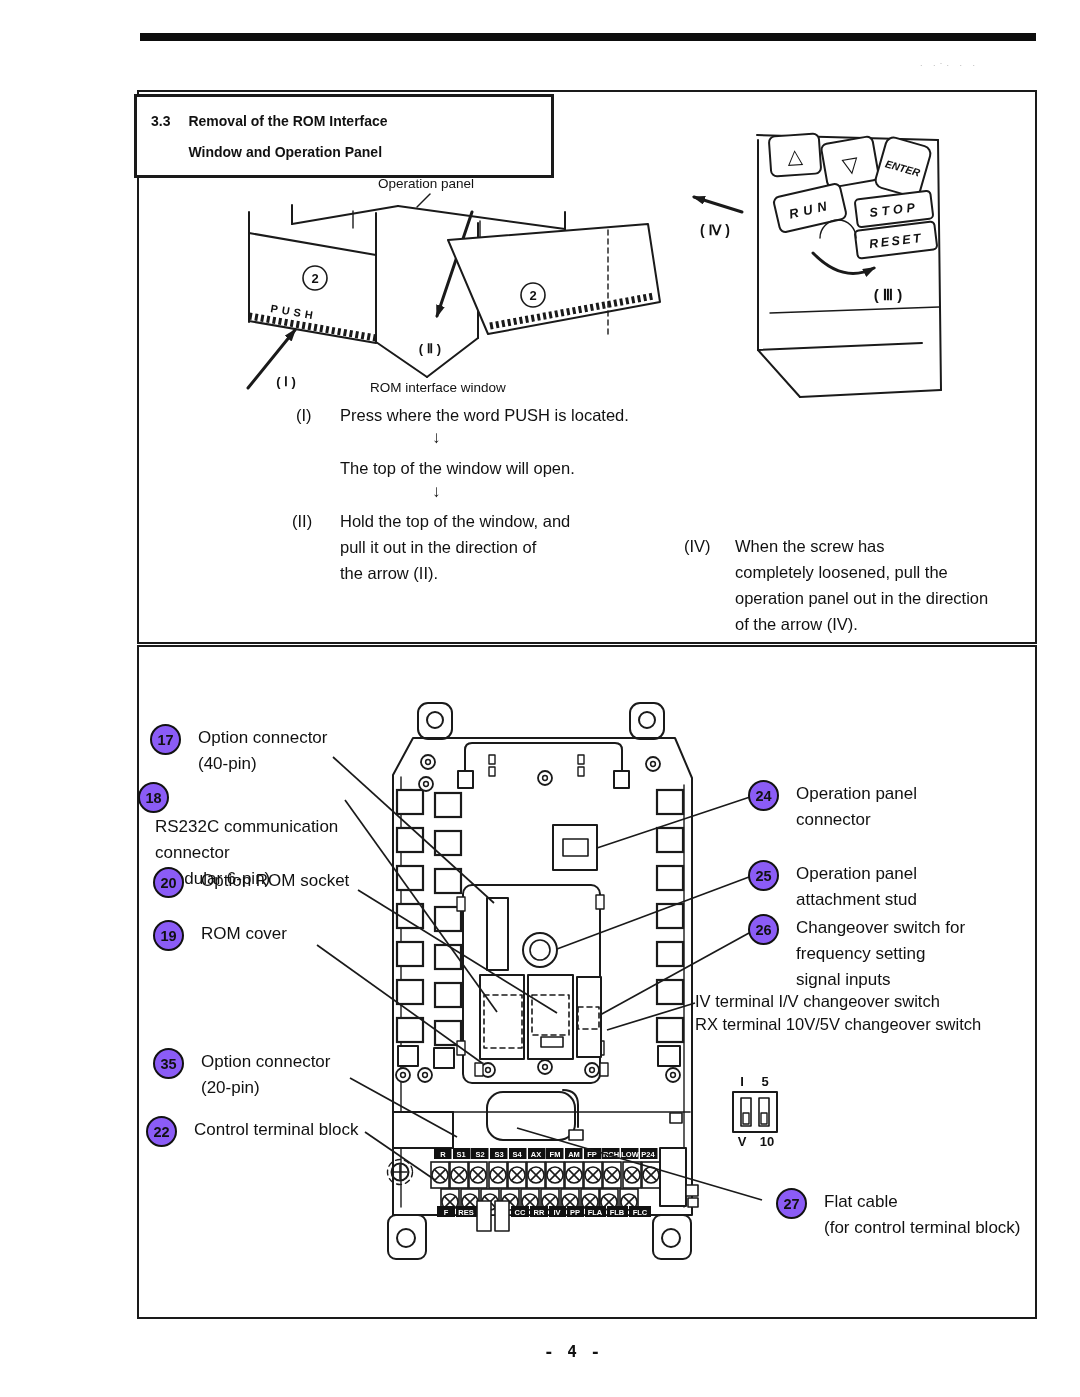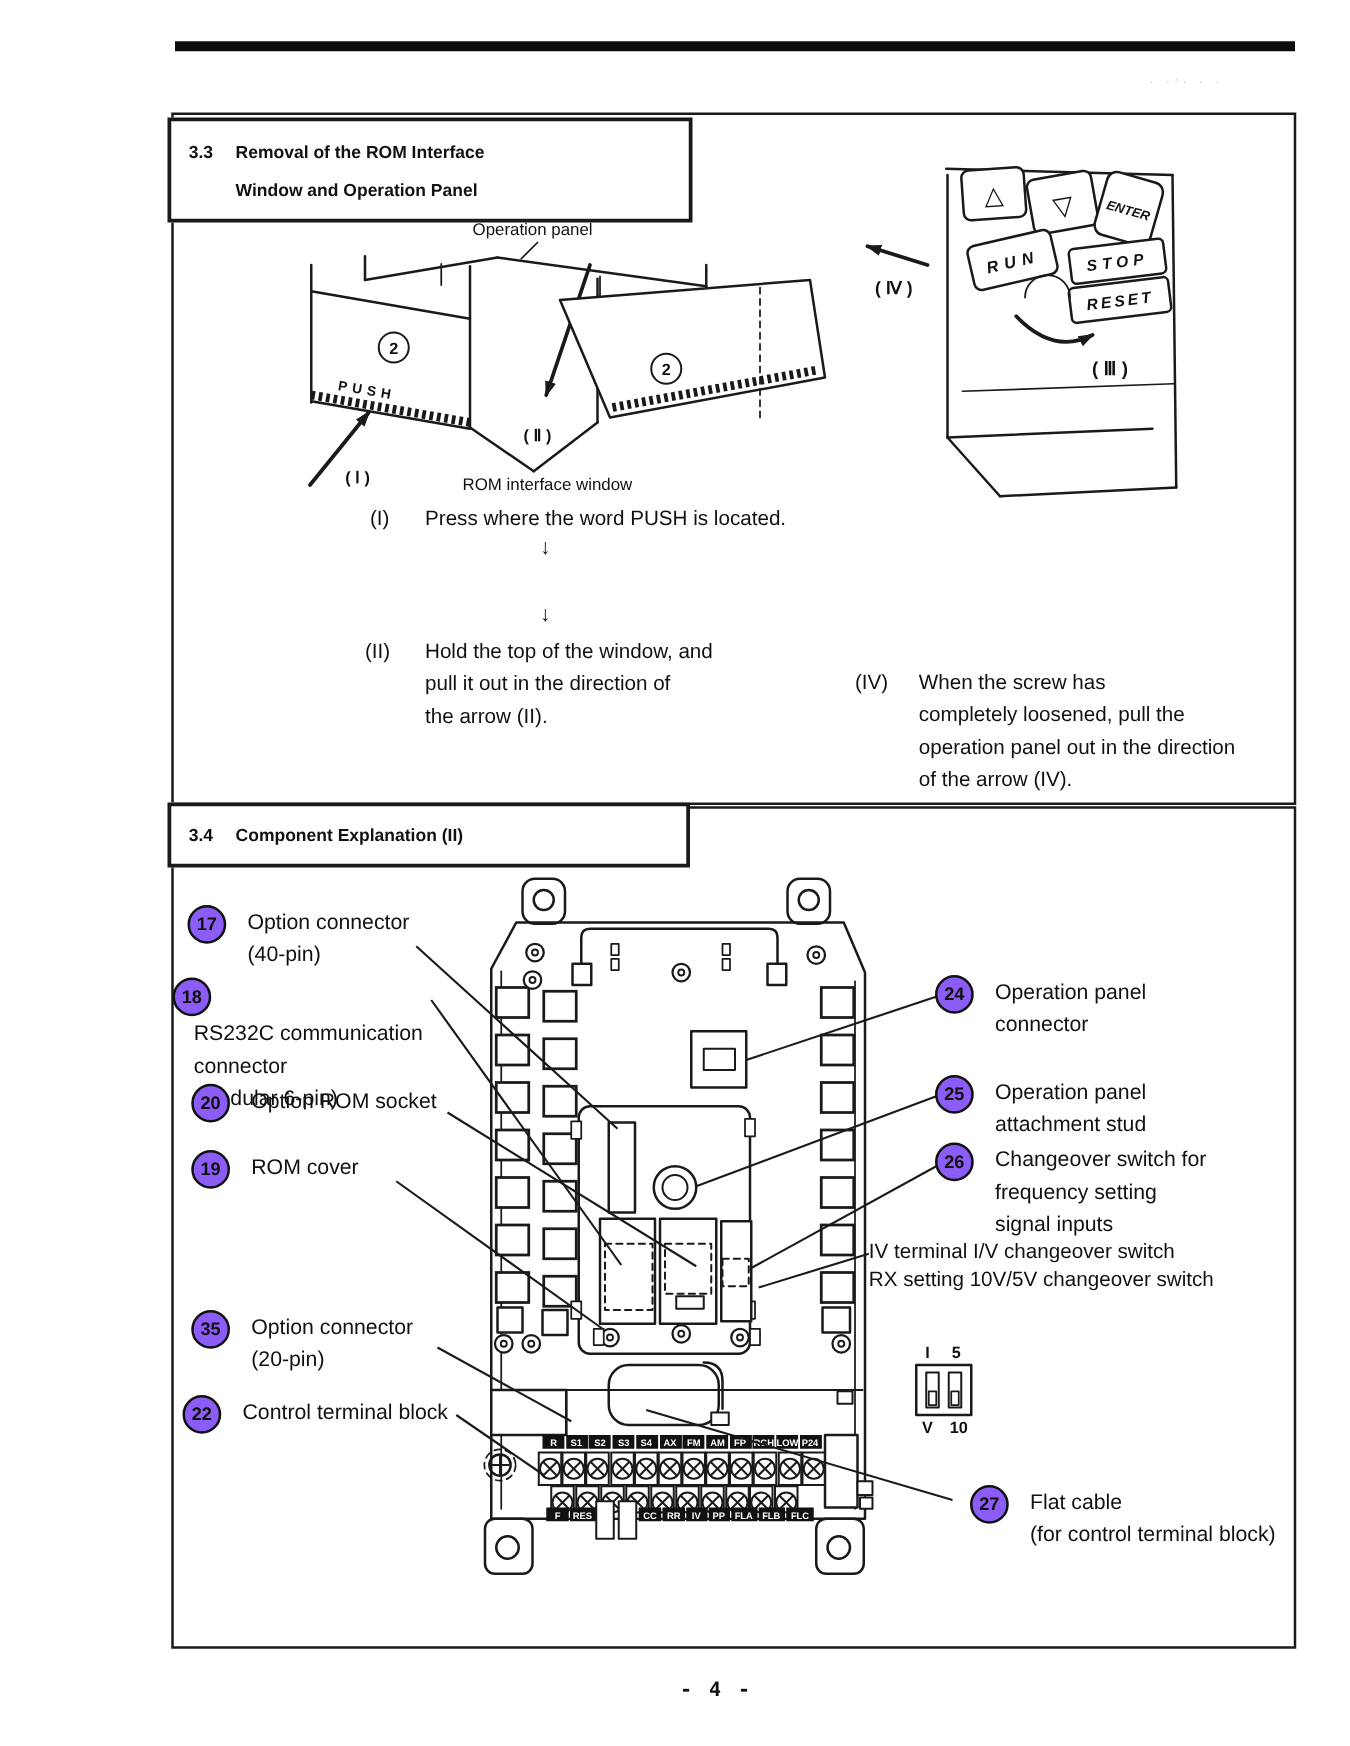--- a/index.html
+++ b/index.html
@@ -150,40 +150,37 @@
     <text class="svgtb" x="228" y="190" font-size="15" text-anchor="middle">( Ⅲ )</text>
     <line class="ln thk" x1="82" y1="102" x2="34" y2="87" marker-end="url(#ah)"></line>
     <text class="svgtb" x="55" y="125" font-size="14" text-anchor="middle">( Ⅳ )</text>
   </svg>
 
   <div class="abs step" style="left:296px;top:402px;width:390px;">
     <span class="lbl">(I)</span>
     <span class="txt" style="margin-left:44px;width:360px;">Press where the word PUSH is located.</span>
   </div>
   <div class="abs flowarrow" style="left:432px;top:428px;">↓</div>
+  <div class="abs step" style="left:340px;top:455px;">The top of the window will open.</div>
   <div class="abs flowarrow" style="left:432px;top:482px;">↓</div>
   <div class="abs step" style="left:292px;top:508px;width:390px;">
     <span class="lbl">(II)</span>
     <span class="txt" style="margin-left:48px;width:300px;">Hold the top of the window, and
 pull it out in the direction of
 the arrow (II).</span>
   </div>
   <div class="abs step" style="left:684px;top:533px;width:345px;">
     <span class="lbl">(IV)</span>
     <span class="txt" style="margin-left:51px;width:300px;">When the screw has
 completely loosened, pull the
 operation panel out in the direction
 of the arrow (IV).</span>
   </div>
 
   <div class="abs secbox" style="left:137px;top:645px;width:896px;height:670px;"></div>
-  <div class="abs hdrbox" style="left:134px;top:642px;width:418px;height:52px;align-items:center;padding:4px 14px;">
-    <span class="hdrnum">3.4</span>
-    <span>Component Explanation (II)</span>
-  </div>
 
   <svg style="left:137px;top:645px;" width="898" height="670" viewBox="0 0 898 670">
 
     <rect class="ln fw" x="281" y="58" width="34" height="36" rx="10"></rect>
     <circle class="ln fw" cx="298" cy="75" r="8"></circle>
     <rect class="ln fw" x="493" y="58" width="34" height="36" rx="10"></rect>
     <circle class="ln fw" cx="510" cy="75" r="8"></circle>
 
     <polygon class="ln" points="256,130 276,93 538,93 555,133 555,570 256,570" stroke-width="2.4"></polygon>
     <line class="ln thin" x1="264" y1="132" x2="264" y2="562"></line>
@@ -435,21 +432,21 @@
     <span class="ct">Operation panel
 attachment stud</span>
   </div>
   <div class="abs callout" style="left:748px;top:914px;">
     <span class="circ">26</span>
     <span class="ct">Changeover switch for
 frequency setting
 signal inputs</span>
   </div>
   <div class="abs notetxt" style="left:695px;top:990px;">IV terminal I/V changeover switch</div>
-  <div class="abs notetxt" style="left:695px;top:1013px;">RX setting 10V/5V changeover switch</div>
+  <div class="abs notetxt" style="left:695px;top:1013px;">RX terminal 10V/5V changeover switch</div>
   <div class="abs callout" style="left:776px;top:1188px;">
     <span class="circ">27</span>
     <span class="ct">Flat cable
 (for control terminal block)</span>
   </div>
 
   <div class="abs footer" style="left:538px;top:1342px;width:70px;">- 4 -</div>
 </div>
 
 </body></html>

